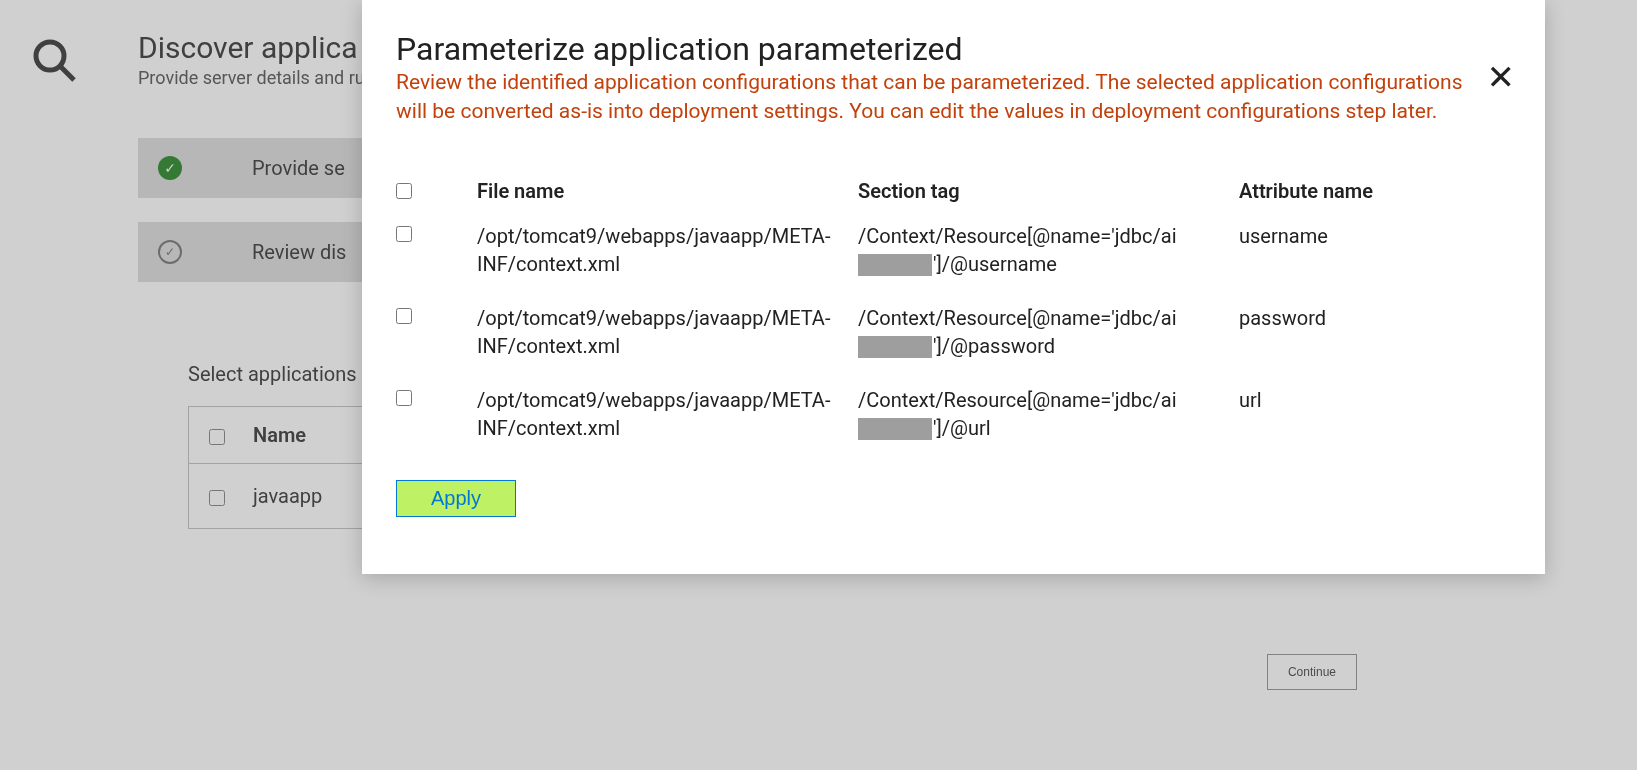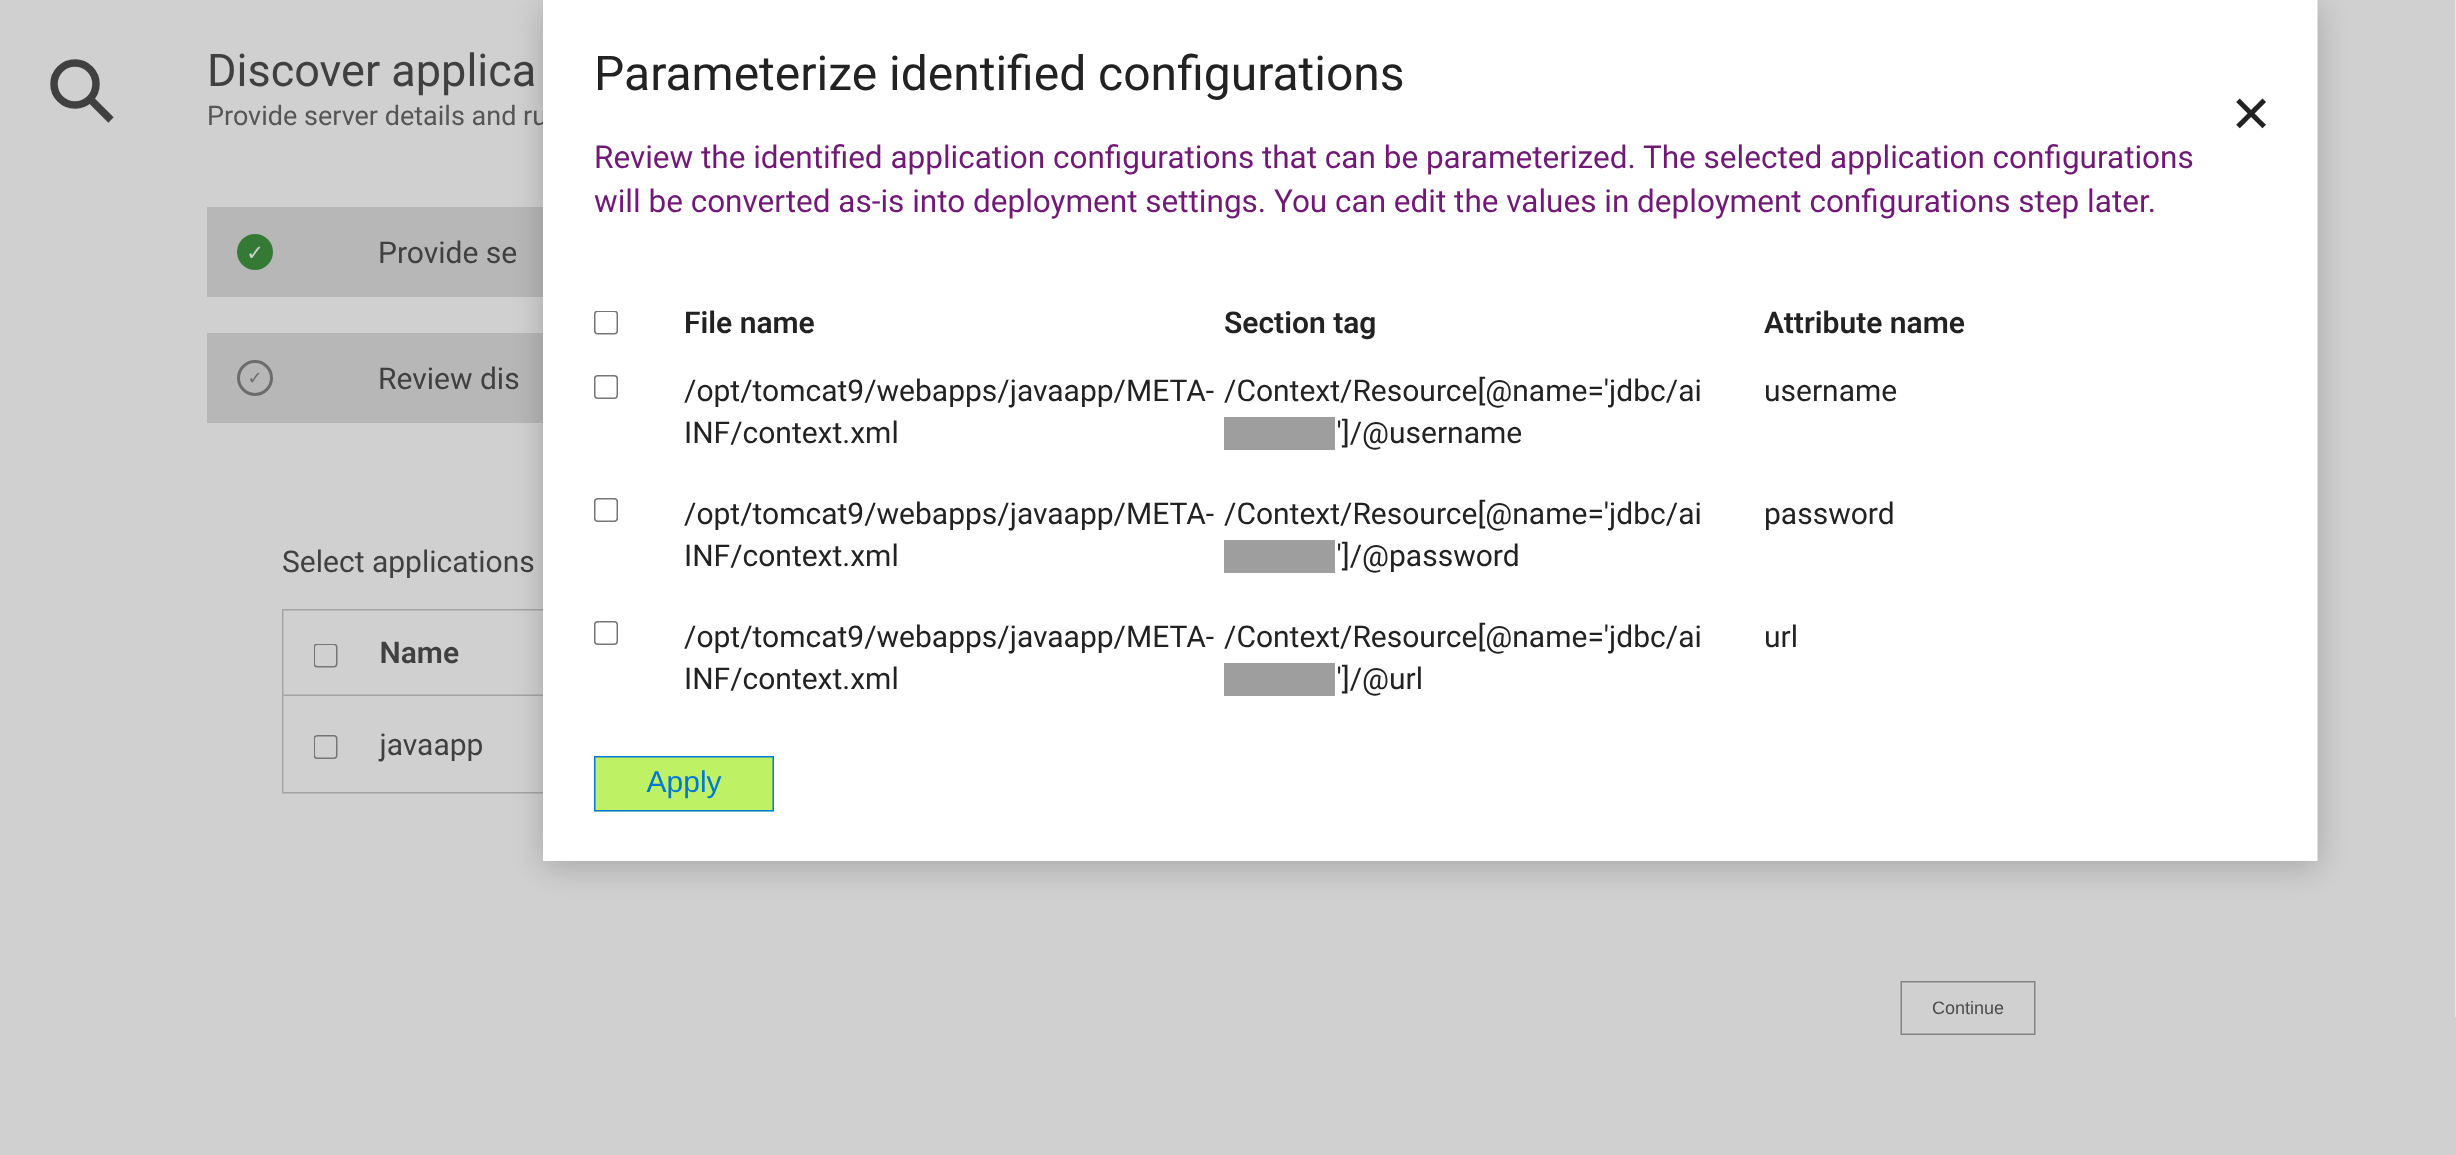--- a/index.html
+++ b/index.html
@@ -156,35 +156,35 @@
       font-size: 34px;
       color: #222;
       cursor: pointer;
       line-height: 1;
       background: none;
       border: none;
       font-weight: 300;
     }
     .modal-desc {
       font-size: 21px;
-      color: #701a75;
-      margin-top: 24px;
+      color: #c2410c;
       max-width: 1080px;
       line-height: 1.4;
     }
     .config-table {
       margin-top: 52px;
       width: 100%;
     }
     .config-head, .config-row {
       display: grid;
       grid-template-columns: 60px 360px 360px 200px;
       align-items: start;
       font-size: 20px;
       color: #222;
+      gap: 21px;
     }
     .config-head {
       font-weight: 600;
       margin-bottom: 18px;
     }
     .config-row {
       margin-bottom: 26px;
     }
     .config-row .cell {
       line-height: 1.4;
@@ -250,21 +250,21 @@
         <a class="bg-link">configuration(s)</a>
       </div>
     </div>
     <button class="bg-continue">Continue</button>
   </div>
 </div>
 
 <div class="dim"></div>
 
 <div class="modal">
-  <div class="modal-title">Parameterize identified configurations</div>
+  <div class="modal-title">Parameterize application parameterized</div>
   <button class="modal-close">
     <span>✕</span>
   </button>
   <div class="modal-desc">Review the identified application configurations that can be parameterized. The selected application configurations will be converted as-is into deployment settings. You can edit the values in deployment configurations step later.</div>
 
   <div class="config-table">
     <div class="config-head">
       <div><input type="checkbox" style=""></div>
       <div>File name</div>
       <div>Section tag</div>

